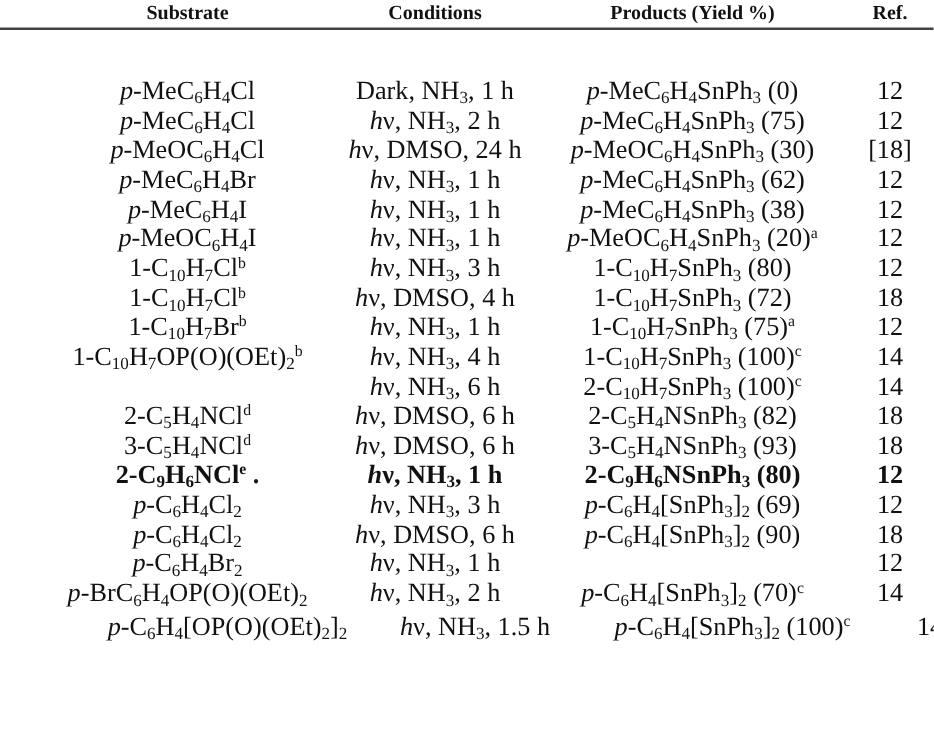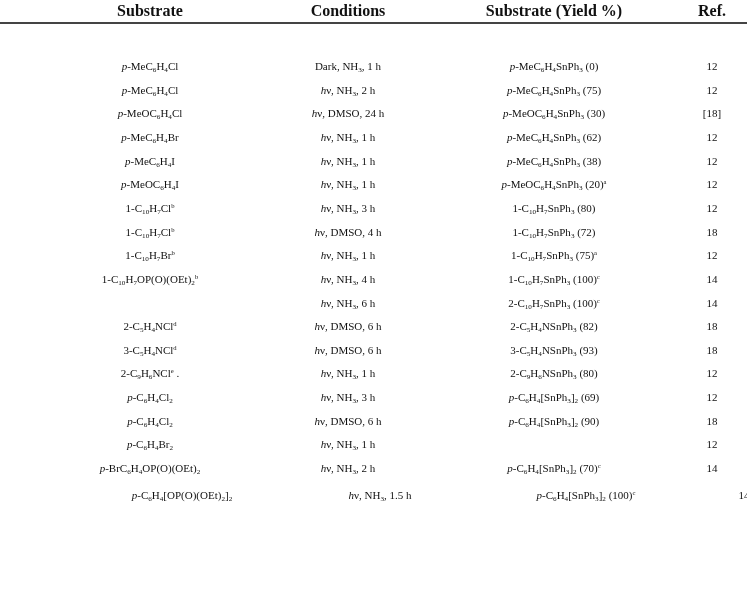--- a/index.html
+++ b/index.html
@@ -1,34 +1,34 @@
 <!DOCTYPE html>
 <html><head>
 <meta charset="utf-8">
 <style>
   html, body { margin:0; padding:0; background:#ffffff; }
   body { width:747px; height:598px; overflow:hidden; position:relative;
          font-family:"Liberation Serif", "DejaVu Serif", serif; color:#111; }
   .hdr { position:absolute; top:0; left:0; width:630px; height:22px; }
   .hdr span { position:absolute; top:2px; font-weight:bold; font-size:16px; white-space:nowrap; transform:translateX(-50%); }
   .rule { position:absolute; top:22px; left:0; width:747px; height:2px; background:#444; }
-  .row { position:absolute; left:0; width:747px; height:23px; font-size:11px; white-space:nowrap; }
+  .row { position:absolute; left:0; width:747px; height:23px; font-size:21px; white-space:nowrap; }
   .cell { position:absolute; top:0; transform:translateX(-50%); }
   .c1 { left:150px; } .c2 { left:348px; } .c3 { left:554px; } .c4 { left:712px; }
   sub { font-size:0.65em; vertical-align:-0.25em; line-height:0; }
   sup { font-size:0.6em; vertical-align:0.55em; line-height:0; }
   i { font-style:italic; }
 </style>
 </head>
 <body>
 
 <div class="hdr">
   <span class="c1" style="left:150px">Substrate</span>
   <span style="left:348px">Conditions</span>
-  <span style="left:554px">Substrate (Yield %)</span>
+  <span style="left:554px">Products (Yield %)</span>
   <span style="left:712px">Ref.</span>
 </div>
 <div class="rule"></div>
 
 <div id="rows">
     <div class="row" style="top: 60px;">
       <span class="cell c1"><i>p</i>-MeC<sub>6</sub>H<sub>4</sub>Cl</span>
       <span class="cell c2">Dark, NH<sub>3</sub>, 1 h</span>
       <span class="cell c3"><i>p</i>-MeC<sub>6</sub>H<sub>4</sub>SnPh<sub>3</sub> (0)</span>
       <span class="cell c4">12</span>
@@ -97,21 +97,21 @@
       <span class="cell c2"><i>h</i>ν, DMSO, 6 h</span>
       <span class="cell c3">2-C<sub>5</sub>H<sub>4</sub>NSnPh<sub>3</sub> (82)</span>
       <span class="cell c4">18</span>
     </div>
     <div class="row" style="top: 343.8px;">
       <span class="cell c1">3-C<sub>5</sub>H<sub>4</sub>NCl<sup>d</sup></span>
       <span class="cell c2"><i>h</i>ν, DMSO, 6 h</span>
       <span class="cell c3">3-C<sub>5</sub>H<sub>4</sub>NSnPh<sub>3</sub> (93)</span>
       <span class="cell c4">18</span>
     </div>
-    <div class="row" style="top: 367.45px;">
+    <div class="row" style="top: 367.45px; font-weight: bold;">
       <span class="cell c1">2-C<sub>9</sub>H<sub>6</sub>NCl<sup>e</sup> .</span>
       <span class="cell c2"><i>h</i>ν, NH<sub>3</sub>, 1 h</span>
       <span class="cell c3">2-C<sub>9</sub>H<sub>6</sub>NSnPh<sub>3</sub> (80)</span>
       <span class="cell c4">12</span>
     </div>
     <div class="row" style="top: 391.1px;">
       <span class="cell c1"><i>p</i>-C<sub>6</sub>H<sub>4</sub>Cl<sub>2</sub></span>
       <span class="cell c2"><i>h</i>ν, NH<sub>3</sub>, 3 h</span>
       <span class="cell c3"><i>p</i>-C<sub>6</sub>H<sub>4</sub>[SnPh<sub>3</sub>]<sub>2</sub> (69)</span>
       <span class="cell c4">12</span>

